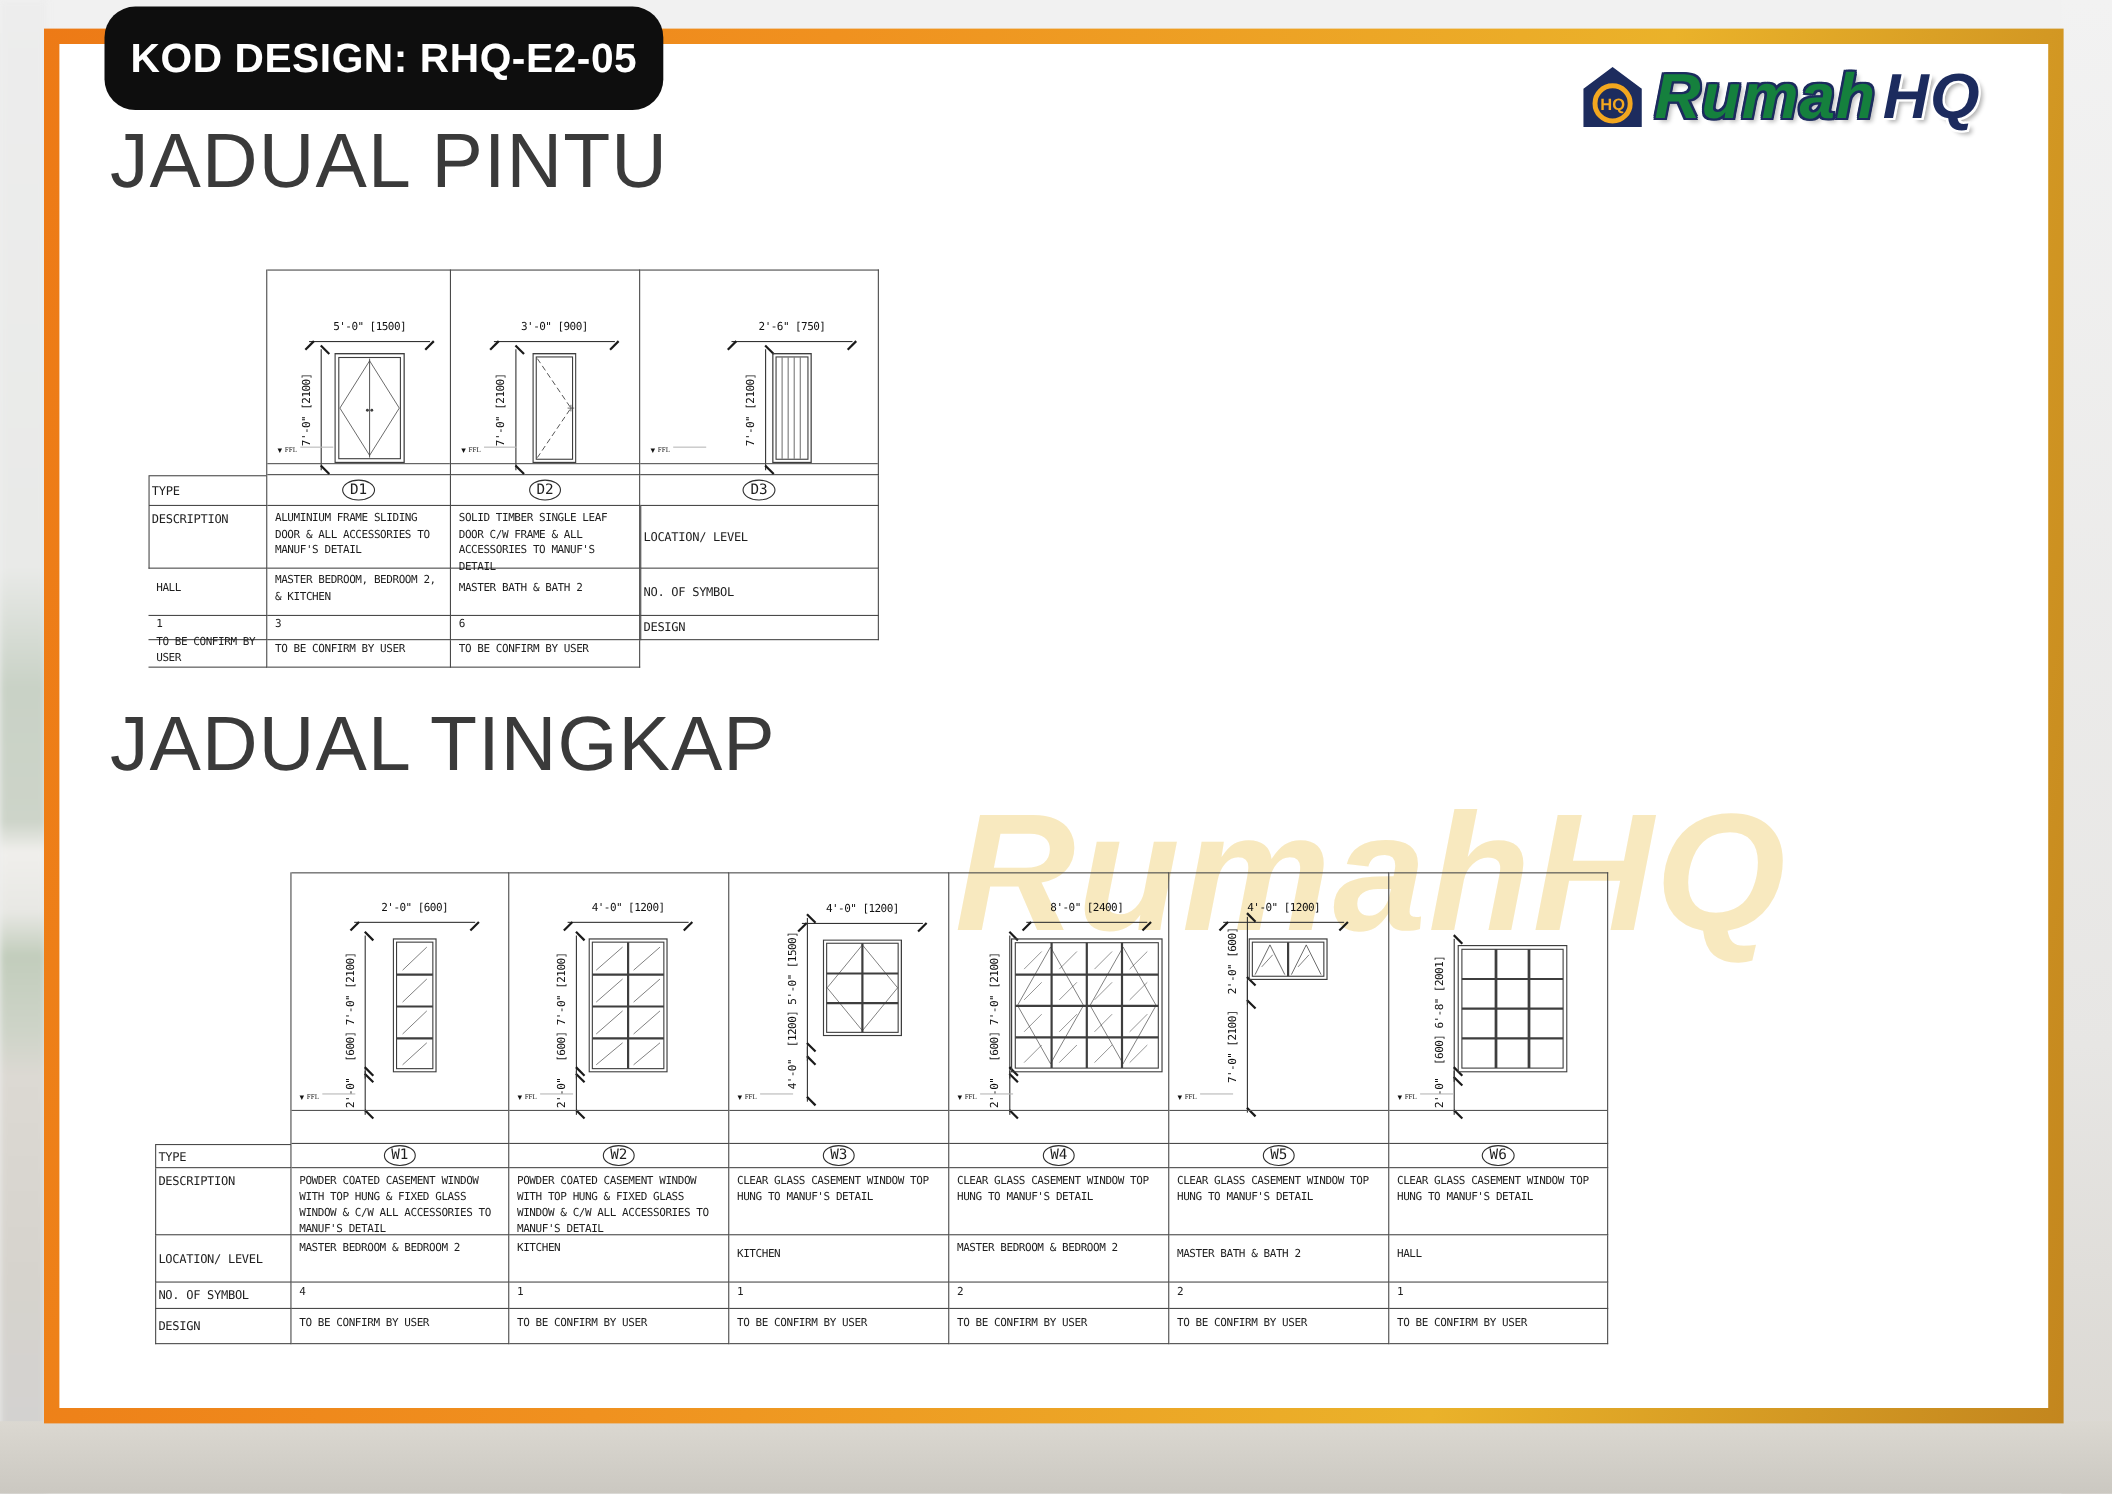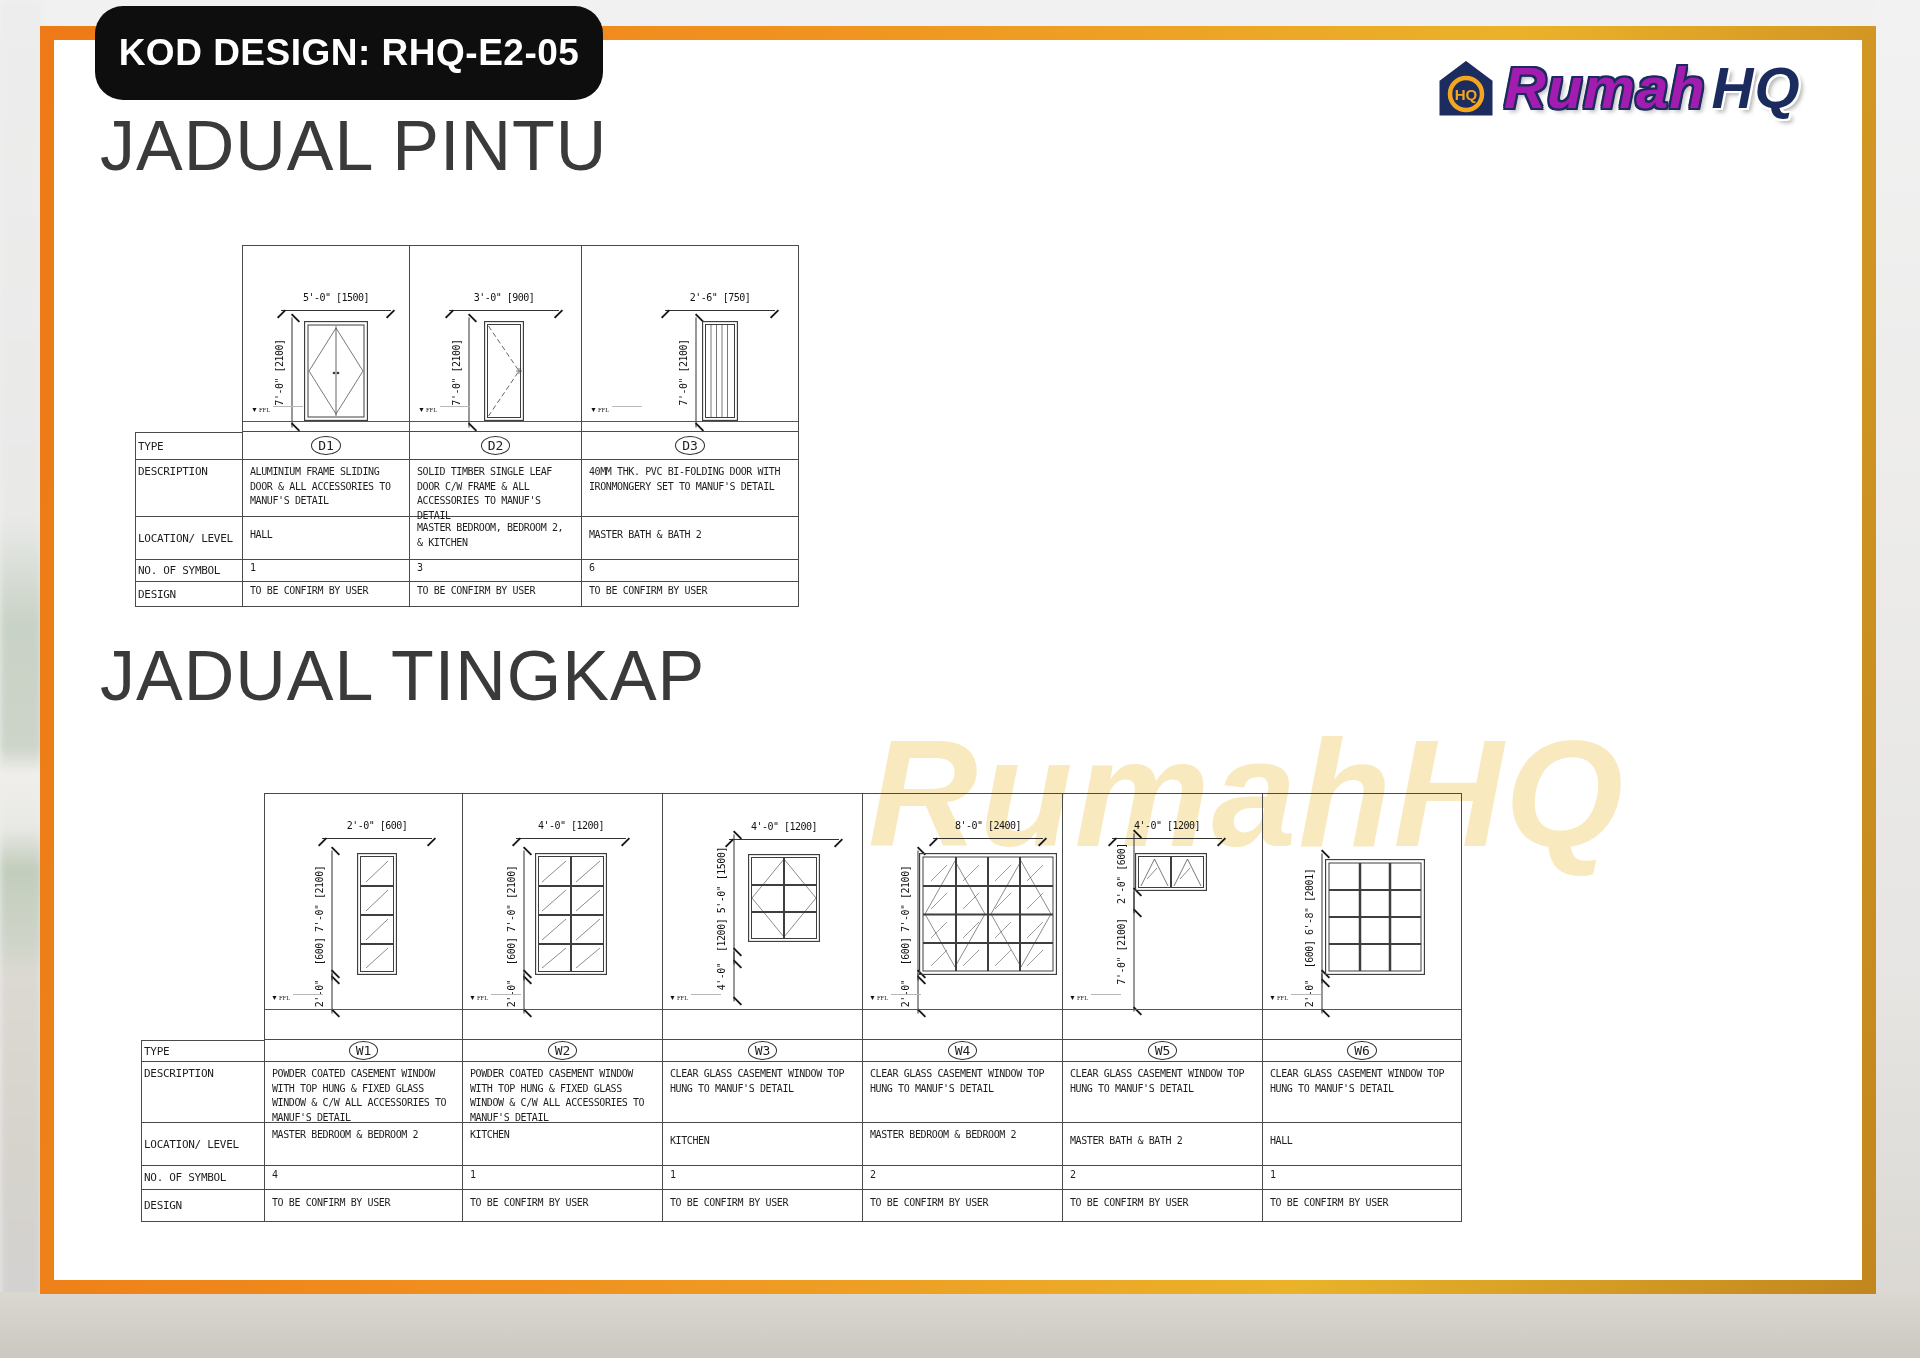--- a/index.html
+++ b/index.html
@@ -22,21 +22,21 @@
          background:linear-gradient(100deg,#ed7a16 0%,#f0911f 35%,#eab22a 72%,#c3861e 100%)}
   .card{position:absolute;left:14px;top:14px;right:14px;bottom:14px;background:#ffffff}
 
   
   .badge{position:absolute;left:95px;top:6px;width:508px;height:94px;z-index:6;
          background:#0e0e0e;border-radius:28px;display:flex;align-items:center;justify-content:center}
   .badge span{color:#fff;font-size:37px;font-weight:bold;letter-spacing:.5px}
 
   
   .logo{position:absolute;left:1434px;top:54px;z-index:6;display:flex;align-items:center;gap:6px}
-  .logo-rumah{font-size:58px;font-weight:900;font-style:italic;color:#a21caf;letter-spacing:1px;
+  .logo-rumah{font-size:58px;font-weight:900;font-style:italic;color:#15803d;letter-spacing:1px;
       text-shadow:-2px -2px 0 #1c2b5e,2px -2px 0 #1c2b5e,-2px 2px 0 #1c2b5e,2px 2px 0 #1c2b5e,
                   0 -2px 0 #1c2b5e,0 2px 0 #1c2b5e,-2px 0 0 #1c2b5e,2px 0 0 #1c2b5e,4px 4px 4px rgba(0,0,0,.25)}
   .logo-hq{font-size:58px;font-weight:900;font-style:italic;color:#1c2b5e;letter-spacing:1px;
       text-shadow:-2px -2px 0 #fff,2px -2px 0 #fff,-2px 2px 0 #fff,2px 2px 0 #fff,
                   0 -2px 0 #fff,0 2px 0 #fff,-2px 0 0 #fff,2px 0 0 #fff,4px 4px 4px rgba(0,0,0,.3)}
 
   
   .sec-title{position:absolute;z-index:4;font-size:70px;font-weight:400;color:#3a3a3a;letter-spacing:1px}
   #title-doors{left:100px;top:106px}
   #title-windows{left:100px;top:636px}
@@ -172,21 +172,20 @@
   <div class="c tcell">
       <span class="tpill">D2</span>
     </div>
   <div class="c tcell">
       <span class="tpill">D3</span>
     </div>
 
   <div class="c bl rowlbl" style="align-items:flex-start;padding-top:5px">DESCRIPTION</div>
   <div class="c txt">ALUMINIUM FRAME SLIDING DOOR &amp; ALL ACCESSORIES TO MANUF'S DETAIL</div>
   <div class="c txt">SOLID TIMBER SINGLE LEAF DOOR C/W FRAME &amp; ALL ACCESSORIES TO MANUF'S DETAIL</div>
-  <div class="c txt">40MM THK. PVC BI-FOLDING DOOR WITH IRONMONGERY SET TO MANUF'S DETAIL</div>
 
   <div class="c bl rowlbl">LOCATION/ LEVEL</div>
   <div class="c txt vmid">HALL</div>
   <div class="c txt vmid">MASTER BEDROOM, BEDROOM 2, &amp; KITCHEN</div>
   <div class="c txt vmid">MASTER BATH &amp; BATH 2</div>
 
   <div class="c bl rowlbl">NO. OF SYMBOL</div>
   <div class="c txt vmid">1</div>
   <div class="c txt vmid">3</div>
   <div class="c txt vmid">6</div>

